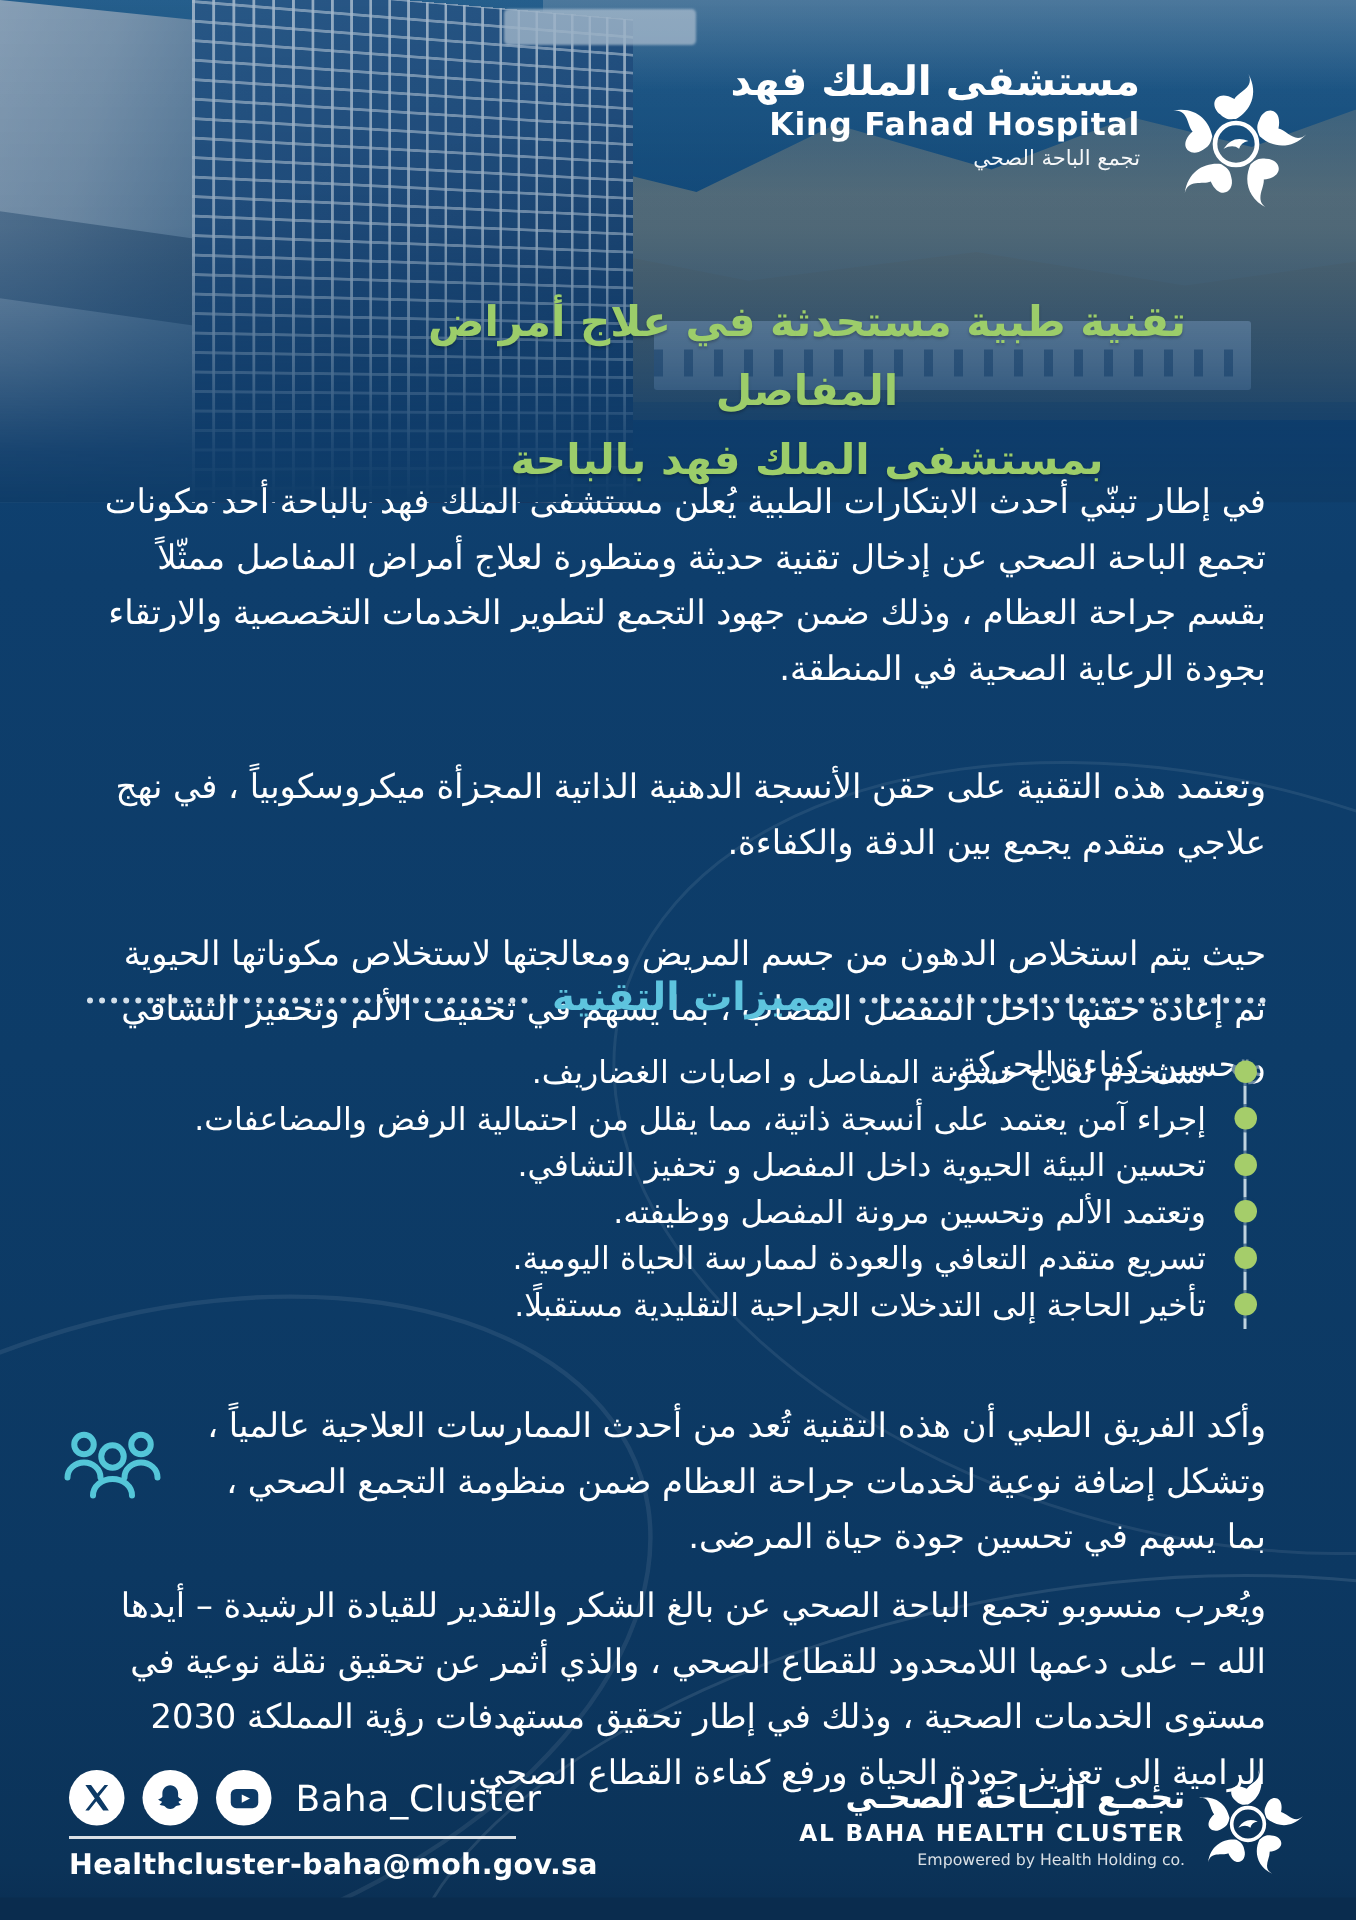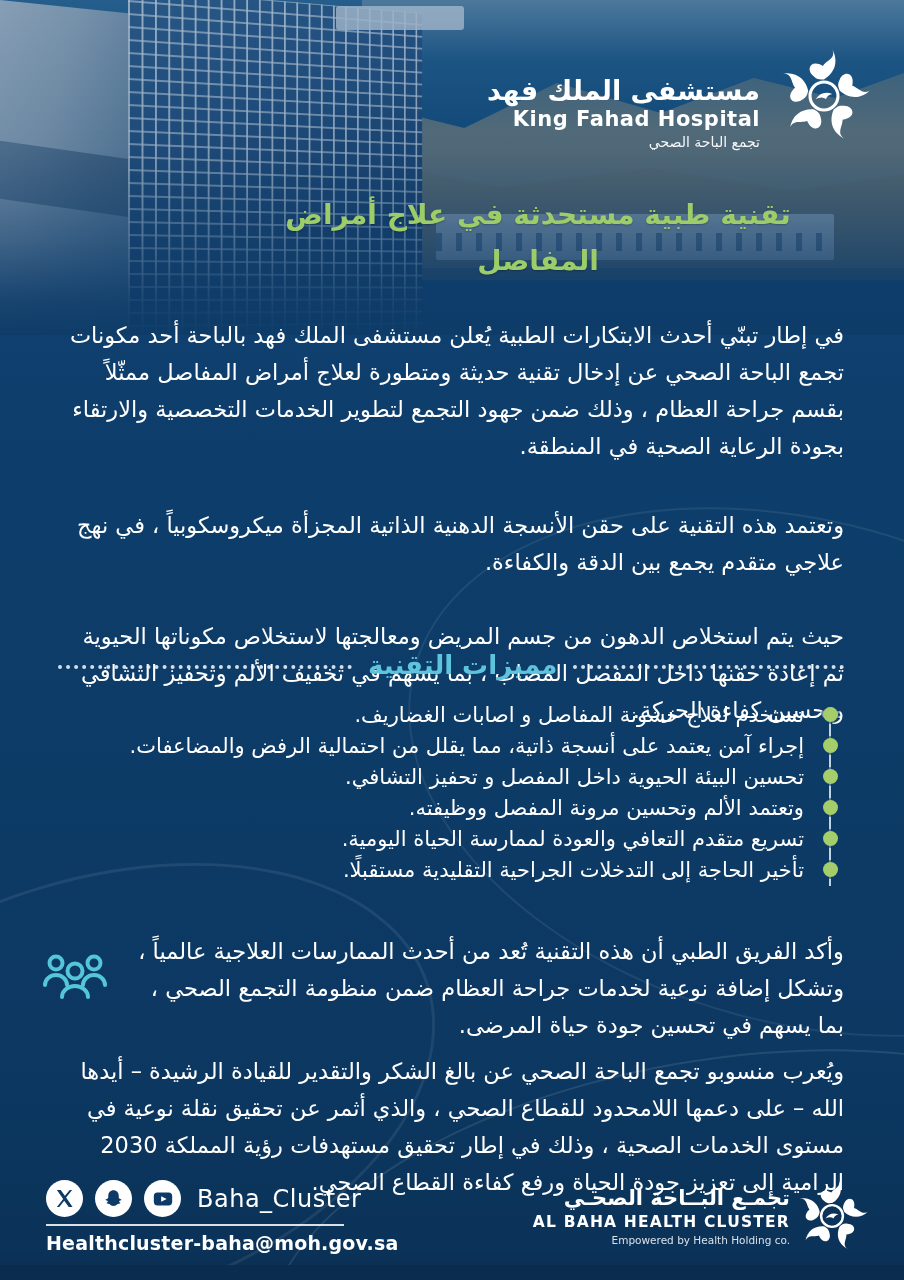--- a/index.html
+++ b/index.html
@@ -30,21 +30,21 @@
       linear-gradient(160deg,#35618d 0%,#2a5280 35%,#1c3d67 70%,#16345c 100%);
     transform:perspective(900px) rotateY(14deg) skewY(2deg);transform-origin:left center;}
   .bsign{position:absolute;top:6px;left:336px;width:128px;height:24px;background:rgba(240,243,246,.85);border-radius:3px;filter:blur(.6px);}
   .hero-tint{position:absolute;inset:0;
     background:linear-gradient(180deg,rgba(21,74,124,.38) 0%,rgba(17,66,113,.45) 45%,rgba(15,62,108,.72) 72%,rgba(14,60,106,.94) 90%,#0e3c68 100%);}
   .swoosh{position:absolute;border:2px solid rgba(255,255,255,.08);border-radius:50%;pointer-events:none;}
   .sw1{width:700px;height:420px;left:-260px;top:880px;transform:rotate(-18deg);border-width:3px;}
   .sw2{width:800px;height:500px;right:-300px;top:520px;transform:rotate(15deg);}
   .sw3{width:900px;height:430px;right:-260px;top:1060px;transform:rotate(-10deg);border-color:rgba(255,255,255,.1);}
 
-  .logo-top{position:absolute;top:40px;right:26px;display:flex;align-items:flex-end;gap:10px;color:#fff;}
+  .logo-top{position:absolute;top:40px;right:26px;display:flex;align-items:flex-start;gap:10px;color:#fff;}
   .logo-text{text-align:right;direction:rtl;}
   .logo-ar{font-size:27px;font-weight:bold;line-height:30px;}
   .logo-en{font-size:21px;font-weight:bold;letter-spacing:.5px;line-height:26px;direction:ltr;}
   .logo-cl{font-size:14px;line-height:20px;opacity:.95;}
   .star-svg{display:block;}
 
   .title{position:absolute;top:192px;right:56px;width:620px;direction:rtl;text-align:center;
     color:#9ccd6a;font-weight:bold;font-size:28px;line-height:46px;text-shadow:0 1px 2px rgba(0,0,0,.25);}
   .para{position:absolute;right:60px;left:58px;direction:rtl;text-align:right;color:#fff;
     font-weight:normal;font-size:22.5px;line-height:37px;}
@@ -116,20 +116,21 @@
       <use href="#petal" transform="rotate(216)"></use>
       <use href="#petal" transform="rotate(288)"></use>
     </g>
     <circle r="13.5" fill="none" stroke="#ffffff" stroke-width="3"></circle>
     <path d="M-8 3 q6 -9 16 -5 q-5 1 -6 5 q-4 -3 -10 0 Z" fill="#ffffff"></path>
   </svg>
 </div>
 
 <div class="title">
   <div>تقنية طبية مستحدثة في علاج أمراض المفاصل</div>
+  <div>بمستشفى الملك فهد بالباحة</div>
 </div>
 
 <p class="para p1">في إطار تبنّي أحدث الابتكارات الطبية يُعلن مستشفى الملك فهد بالباحة أحد مكونات تجمع الباحة الصحي عن إدخال تقنية حديثة ومتطورة لعلاج أمراض المفاصل ممثّلاً بقسم جراحة العظام ، وذلك ضمن جهود التجمع لتطوير الخدمات التخصصية والارتقاء بجودة الرعاية الصحية في المنطقة.</p>
 
 <p class="para p2">
   <span class="sub">وتعتمد هذه التقنية على حقن الأنسجة الدهنية الذاتية المجزأة ميكروسكوبياً ، في نهج علاجي متقدم يجمع بين الدقة والكفاءة.</span>
   <span class="sub">حيث يتم استخلاص الدهون من جسم المريض ومعالجتها لاستخلاص مكوناتها الحيوية ثم إعادة حقنها داخل المفصل المصاب ، بما يسهم في تخفيف الألم وتحفيز التشافي وتحسين كفاءة الحركة.</span>
 </p>
 
 <div class="feat-head">

